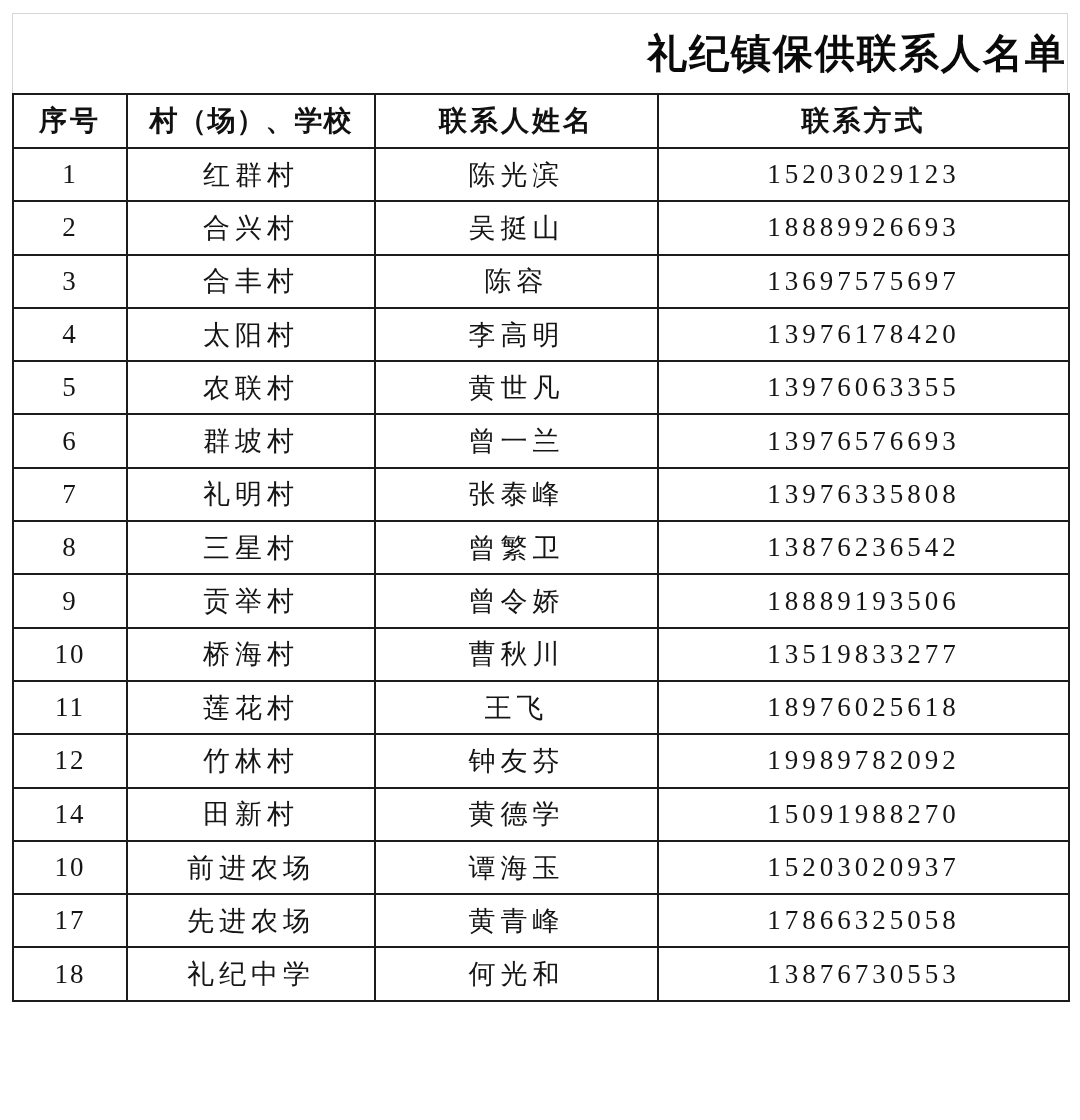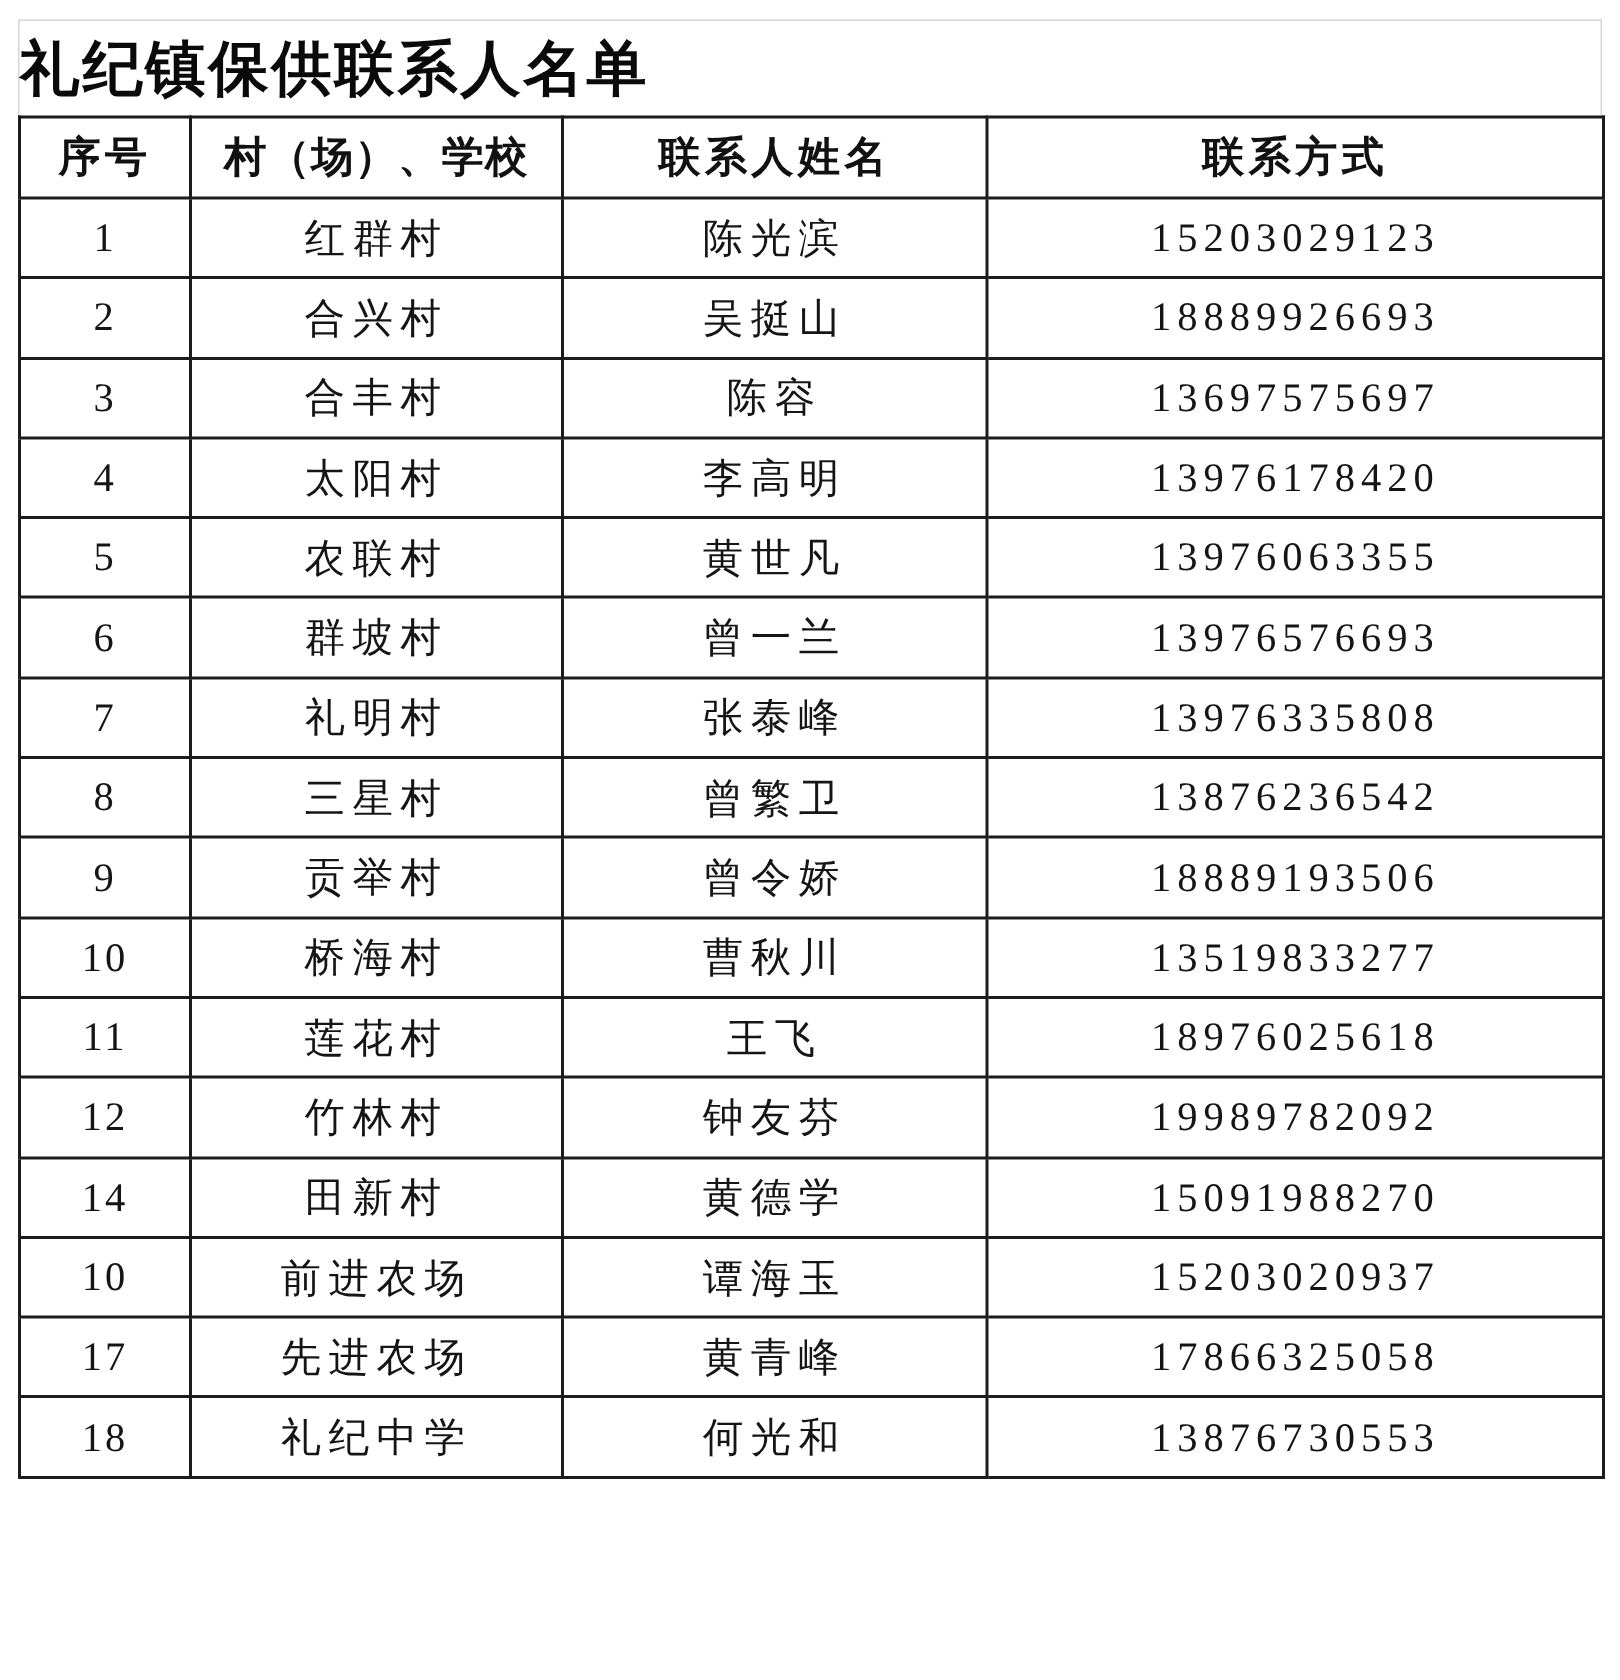--- a/index.html
+++ b/index.html
@@ -15,27 +15,27 @@
       font-family: "DejaVu Serif", "Liberation Serif", serif;
       color: #111111;
     }
     .sheet {
       position: absolute;
       left: 12px;
       top: 13px;
       width: 1056px;
     }
     .title-cell {
-      height: 64px;
+      height: 80px;
       border-top: 1px solid #d6d6d6;
       border-left: 1px solid #d6d6d6;
       border-right: 1px solid #d6d6d6;
       display: flex;
       align-items: center;
-      justify-content: flex-start;
+      justify-content: flex-end;
       box-sizing: border-box;
     }
     .title-text {
       font-family: "DejaVu Serif", "Liberation Serif", serif;
       font-size: 40px;
       font-weight: bold;
       letter-spacing: 2px;
       color: #0a0a0a;
     }
     table.roster {

